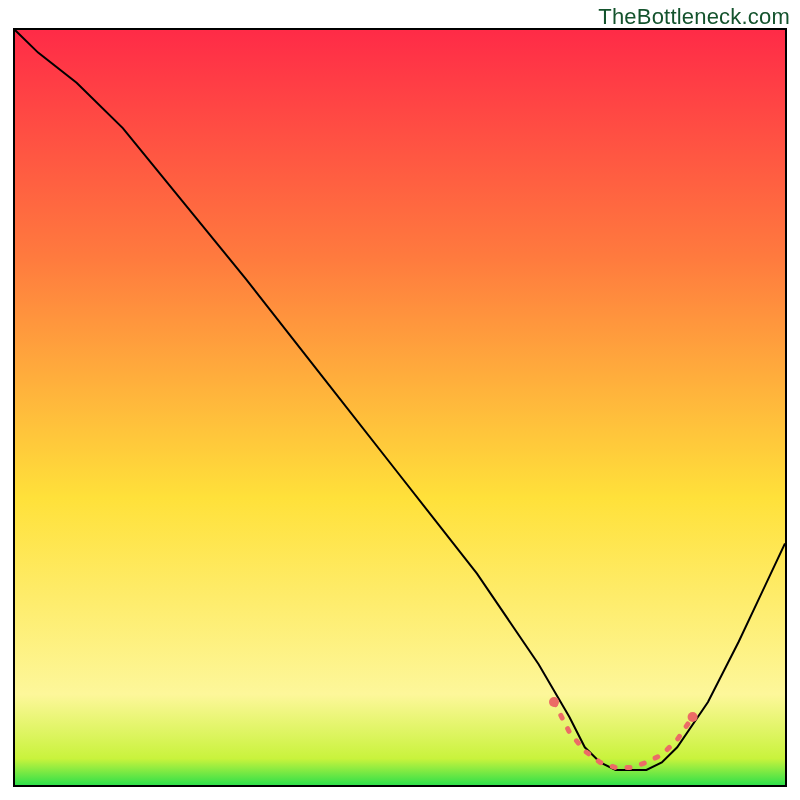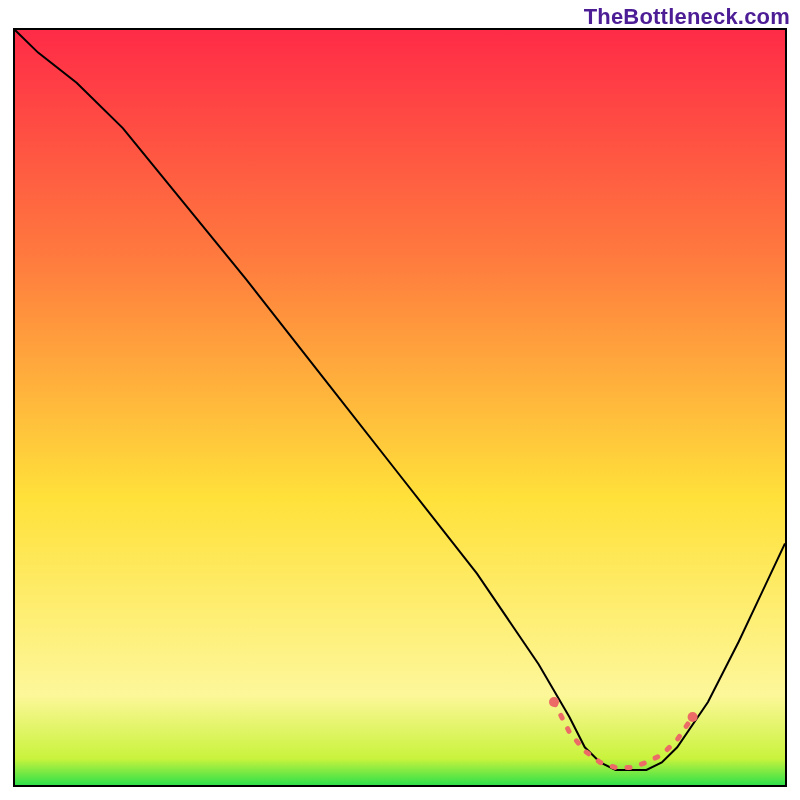--- a/index.html
+++ b/index.html
@@ -1,17 +1,17 @@
 <!DOCTYPE html>
 <html><head>
 <meta charset="utf-8">
 <style>
   html,body{margin:0;padding:0;width:800px;height:800px;overflow:hidden;background:#fff;font-family:Arial,Helvetica,sans-serif}
   .wrap{position:relative;width:800px;height:800px}
-  .watermark{position:absolute;top:4px;right:10px;color:#4c1d95;font-size:22px;font-weight:700;letter-spacing:0.2px}
+  .watermark{position:absolute;top:4px;right:10px;color:#14532d;font-size:22px;font-weight:400;letter-spacing:0.2px}
   .plot{position:absolute;left:13px;top:28px;width:774px;height:759px;border:2px solid #000;box-sizing:border-box}
   .grad{position:absolute;inset:0}
   svg.curve{position:absolute;inset:0;width:100%;height:100%}
 </style>
 </head>
 <body>
 <div class="wrap">
 
 <div class="watermark">TheBottleneck.com</div>
 

